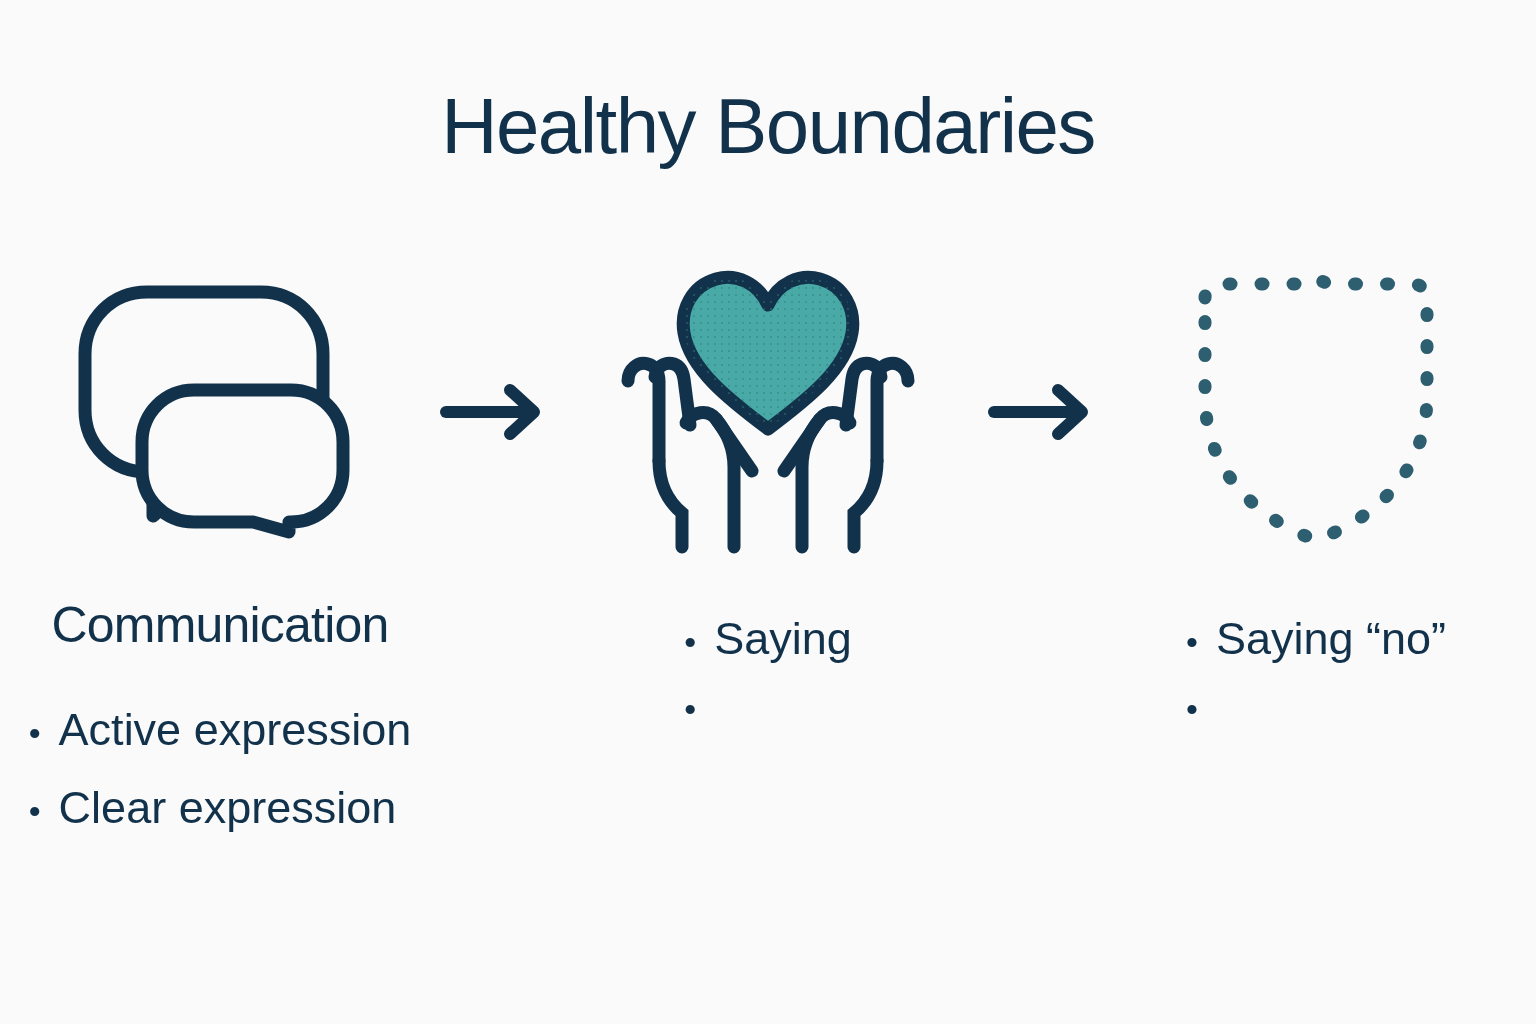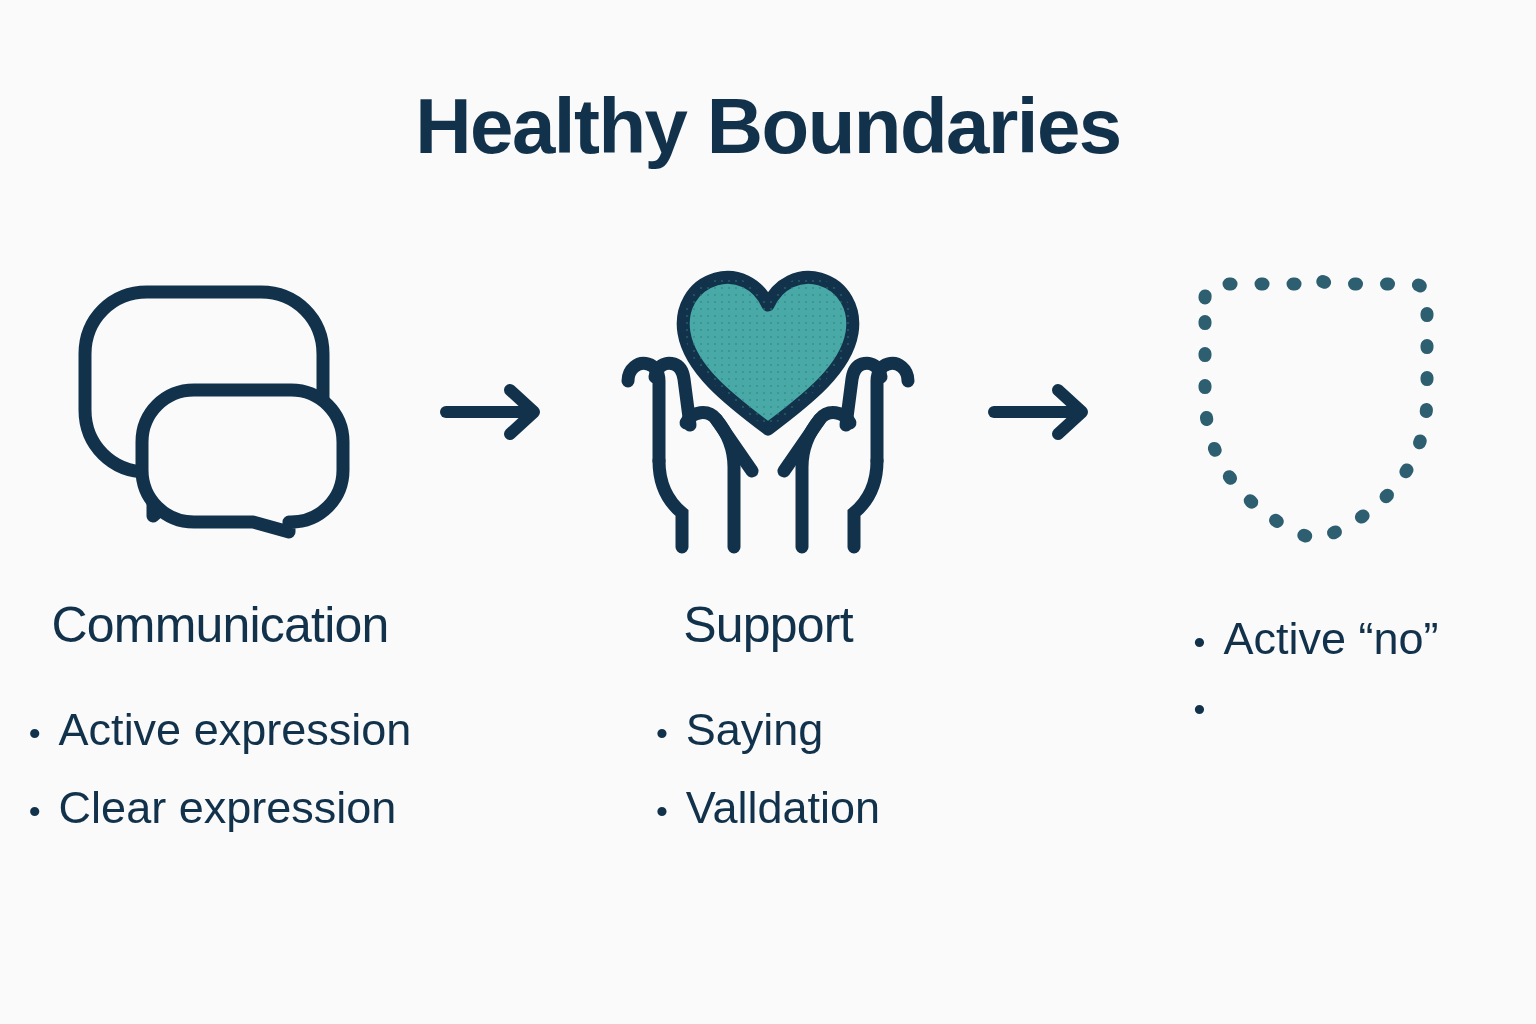--- a/index.html
+++ b/index.html
@@ -23,21 +23,21 @@
   }
 
   
   .title {
     position: absolute;
     top: 86px;
     left: 0;
     width: 1536px;
     text-align: center;
     font-size: 78px;
-    font-weight: bold;
+    font-weight: normal;
     letter-spacing: -1.5px;
     color: #12324c;
     line-height: 1.05;
     white-space: nowrap;
   }
 
   
   .columns {
     position: absolute;
     top: 262px;
@@ -187,29 +187,27 @@
             <path d="M108 154 C118 166 126 182 126 202 L126 282" stroke="#12324c" stroke-width="13" stroke-linecap="round" fill="none"></path>
 
             <path d="M300 116 C300 104 290 96 280 99 C273 101 269 108 269 116 L269 196" stroke="#12324c" stroke-width="13" stroke-linecap="round" fill="none"></path>
             <path d="M269 196 C269 222 258 238 246 248 L246 282" stroke="#12324c" stroke-width="13" stroke-linecap="round" fill="none"></path>
             <path d="M273 112 C272 102 263 96 254 99 C248 101 245 107 244 114 L238 160" stroke="#12324c" stroke-width="13" stroke-linecap="round" fill="none"></path>
             <path d="M242 158 C236 146 220 144 212 154 L176 206" stroke="#12324c" stroke-width="13" stroke-linecap="round" fill="none"></path>
             <path d="M212 154 C202 166 194 182 194 202 L194 282" stroke="#12324c" stroke-width="13" stroke-linecap="round" fill="none"></path>
           </svg>
         </span>
       </div>
-      <div class="col-heading">Support</div>
       <div class="bullets">
         <div class="bullet">
           <span class="dot">•</span>
           <span>Saying</span>
         </div>
         <div class="bullet">
           <span class="dot">•</span>
-          <span>Valldation</span>
         </div>
       </div>
     </div>
 
     <div class="arrow-slot">
       <span>
         <svg width="108" height="66" viewBox="0 0 108 66" fill="none" xmlns="http://www.w3.org/2000/svg">
           <path d="M6 33 H92" stroke="#12324c" stroke-width="12" stroke-linecap="round"></path>
           <path d="M70 11 L94 33 L70 55" stroke="#12324c" stroke-width="12" stroke-linecap="round" stroke-linejoin="round" fill="none"></path>
         </svg>
@@ -230,21 +228,21 @@
                      L236 126
                      C236 200 186 248 125 270
                      C64 248 14 200 14 126
                      Z" stroke="#2d5f70" stroke-width="13" stroke-linecap="round" stroke-dasharray="2 30" fill="none"></path>
           </svg>
         </span>
       </div>
       <div class="bullets">
         <div class="bullet">
           <span class="dot">•</span>
-          <span>Active “no”</span>
+          <span>Saying “no”</span>
         </div>
         <div class="bullet">
           <span class="dot">•</span>
         </div>
       </div>
     </div>
 
   </div>
 </div>
 

